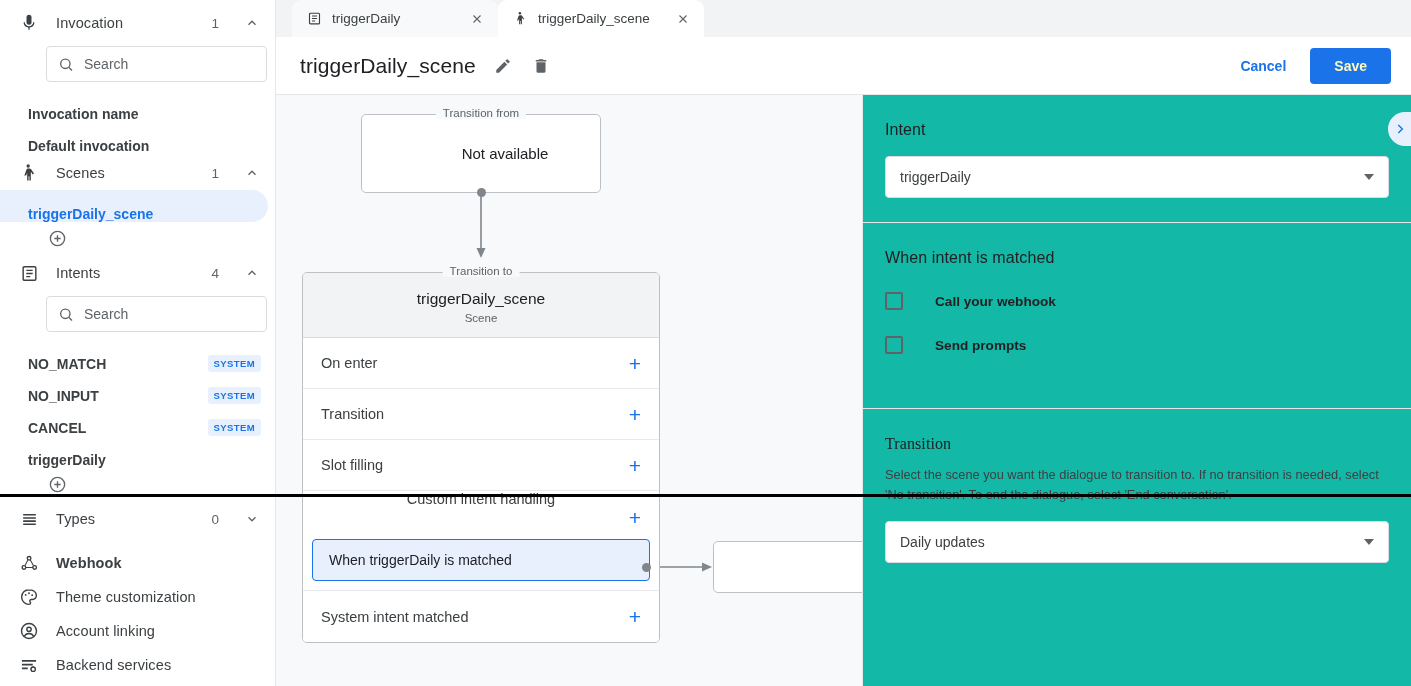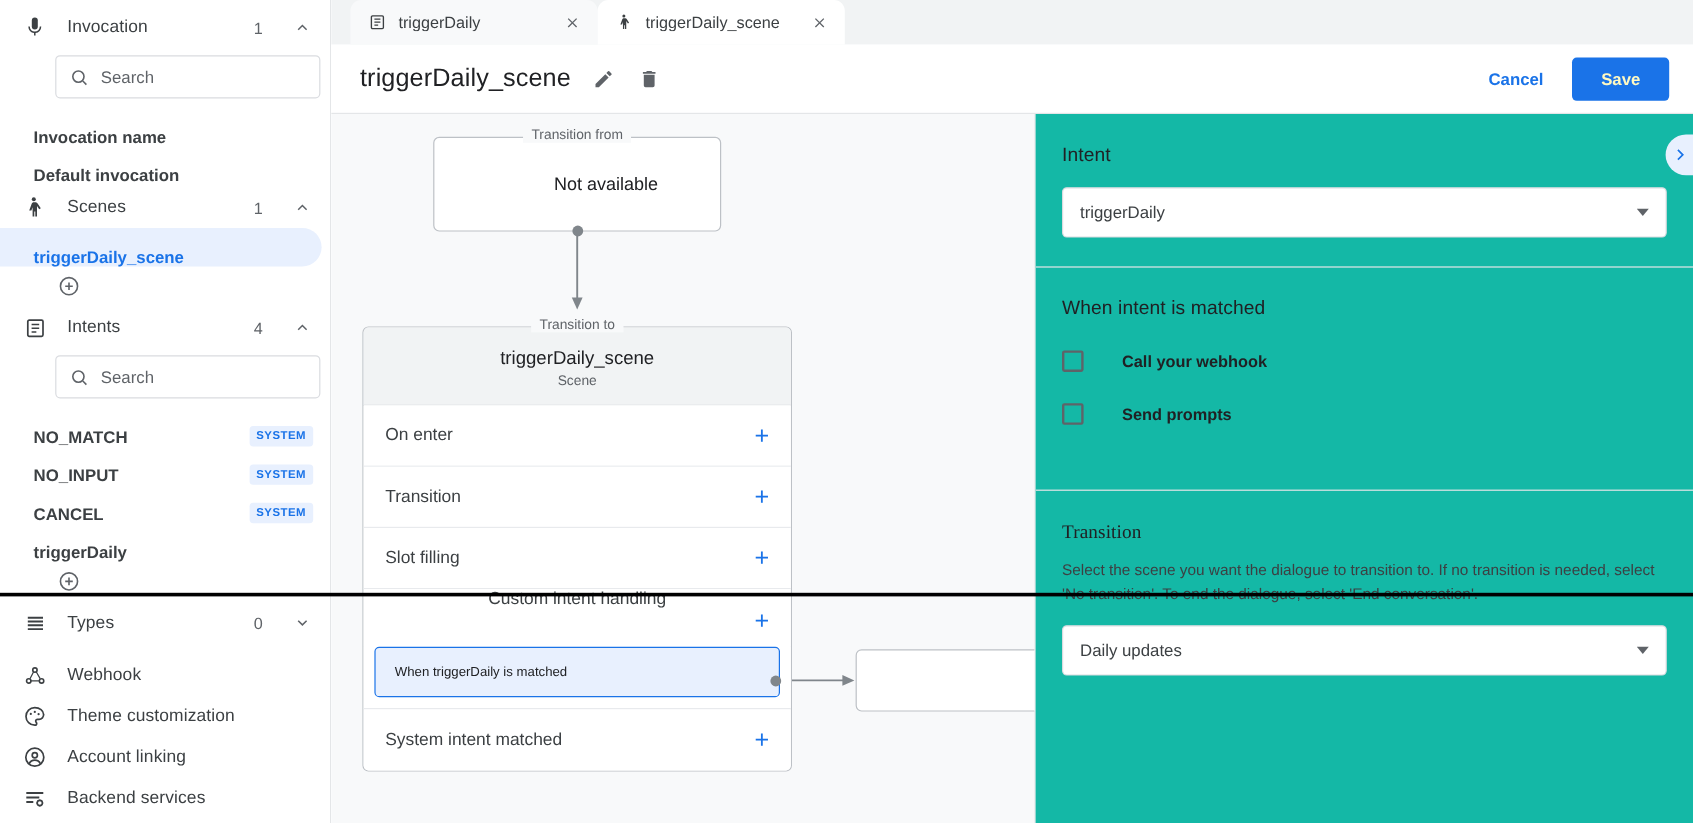--- a/index.html
+++ b/index.html
@@ -156,21 +156,21 @@
     border-bottom: 1px solid #e8eaed;
     font-size: 14.5px; color: #3c4043;
     cursor: pointer; background: #fff;
   }
   .scene-row.last { border-bottom: none; border-bottom-left-radius: 4px; border-bottom-right-radius: 4px; }
   .scene-row .plus { margin-left: auto; color: #1a73e8; font-size: 21px; line-height: 1; font-weight: 300; }
   .handler-wrap { background: #fff; padding: 0 9px 9px 9px; position: relative; }
   .handler-chip {
     background: #e8f0fe; border: 1px solid #1a73e8; border-radius: 4px;
     height: 42px; display: flex; align-items: center;
-    padding-left: 16px; font-size: 11px; color: #202124;
+    padding-left: 16px; font-size: 14px; color: #202124;
     cursor: pointer;
   }
   .conn-dot {
     position: absolute; width: 9px; height: 9px; border-radius: 50%;
     background: #80868b;
   }
 
   
   .node-right {
     left: 437px; top: 446px; width: 300px; height: 52px;
@@ -333,21 +333,21 @@
       </span>
       <span class="lbl">Types</span>
       <span class="cnt">0</span>
       <span class="chev">
         <svg width="14" height="14" viewBox="0 0 24 24" fill="none" stroke="currentColor" stroke-width="2.2">
             <path d="M6 9l6 6 6-6"></path>
           </svg>
       </span>
     </div>
 
-    <div class="nav-row" style="margin-top:10px;">
+    <div class="nav-row" style="margin-top:10px;font-weight:bold;">
       <span class="ico">
         <svg width="19" height="19" viewBox="0 0 24 24" fill="none" stroke="currentColor" stroke-width="1.7">
             <circle cx="11.5" cy="5.5" r="2.3"></circle>
             <circle cx="5" cy="17" r="2.3"></circle>
             <circle cx="18.5" cy="17" r="2.3"></circle>
             <path d="M10 7.6L6.3 14.6M13 7.6l4 7M7.3 17h9.2" stroke-width="1.3"></path>
           </svg>
       </span>
       <span class="lbl">Webhook</span>
     </div>

